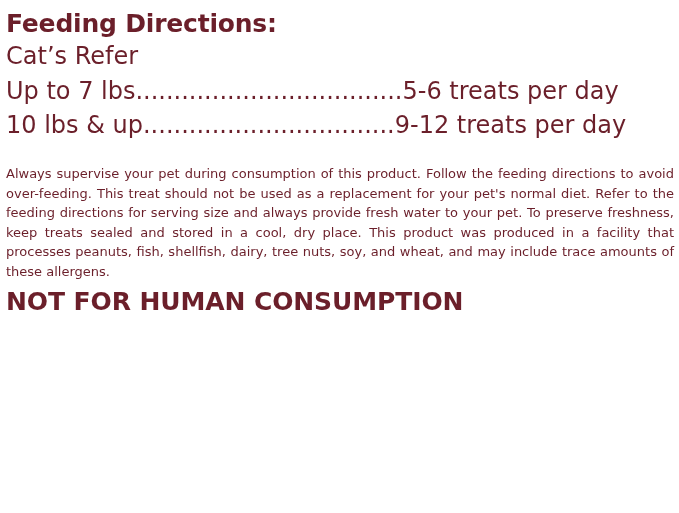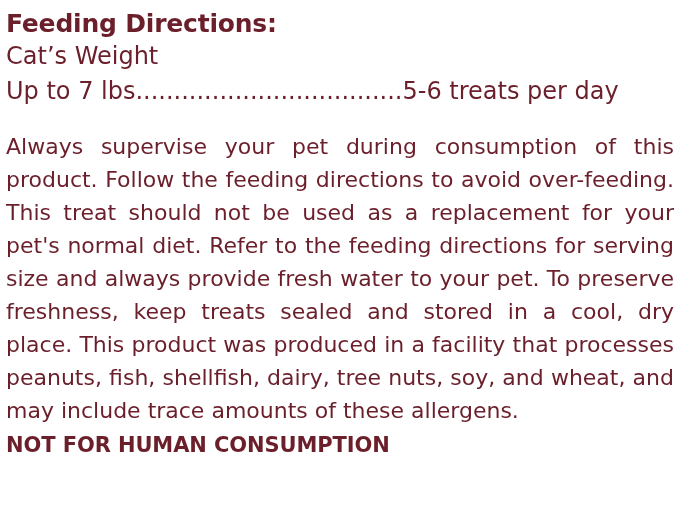--- a/index.html
+++ b/index.html
@@ -39,49 +39,50 @@
   .feed-row {
     font-size: 24px;
     font-weight: normal;
     line-height: 1.42;
     color: #6b1f2a;
     white-space: nowrap;
     display: block;
   }
   .body-block {
     margin-top: 22px;
-    font-size: 22px;
+    font-size: 13px;
     line-height: 1.50;
     text-align: justify;
     text-justify: inter-word;
     color: #6b1f2a;
     width: 668px;
   }
   .body-block p {
     margin: 0;
   }
   .footer-note {
     margin-top: 6px;
-    font-size: 21px;
+    font-size: 25px;
     font-weight: bold;
     letter-spacing: -0.1px;
     color: #6b1f2a;
   }
 </style>
 </head>
 <body>
 
 <div class="page">
 
   <div class="heading">Feeding Directions:</div>
 
-  <div class="subheading">Cat’s Weight</div>
+  <div class="subheading">Cat’s Refer</div>
 
   <div class="feeding-table">
     <span class="feed-row">Up to 7 lbs...................................5-6 treats per day</span>
+    <span class="feed-row">10 lbs &amp; up.................................9-12 treats per day</span>
   </div>
 
   <div class="body-block">
     <p>Always supervise your pet during consumption of this product. Follow the feeding directions to avoid over-feeding. This treat should not be used as a replacement for your pet's normal diet. Refer to the feeding directions for serving size and always provide fresh water to your pet. To preserve freshness, keep treats sealed and stored in a cool, dry place. This product was produced in a facility that processes peanuts, fish, shellfish, dairy, tree nuts, soy, and wheat, and may include trace amounts of these allergens.</p>
   </div>
 
   <div class="footer-note">NOT FOR HUMAN CONSUMPTION</div>
 
 </div>
 

